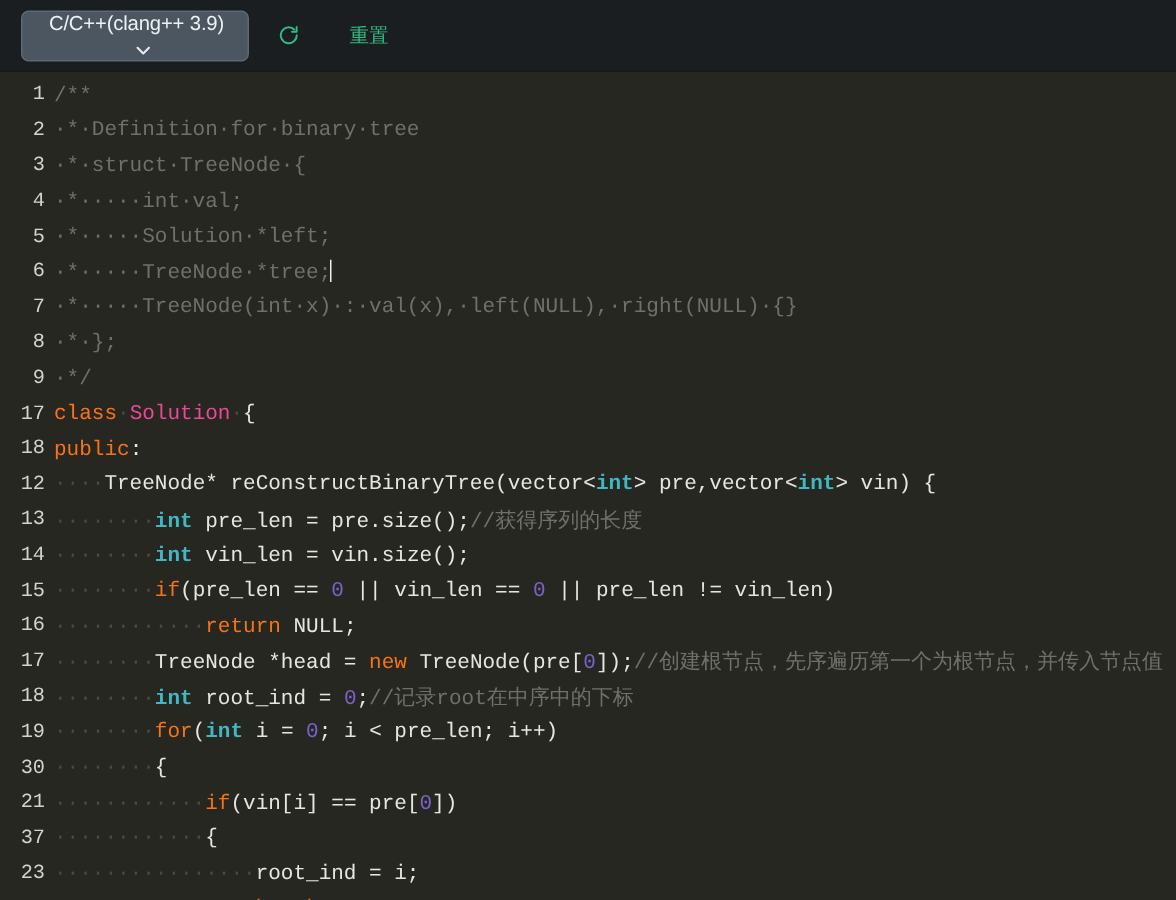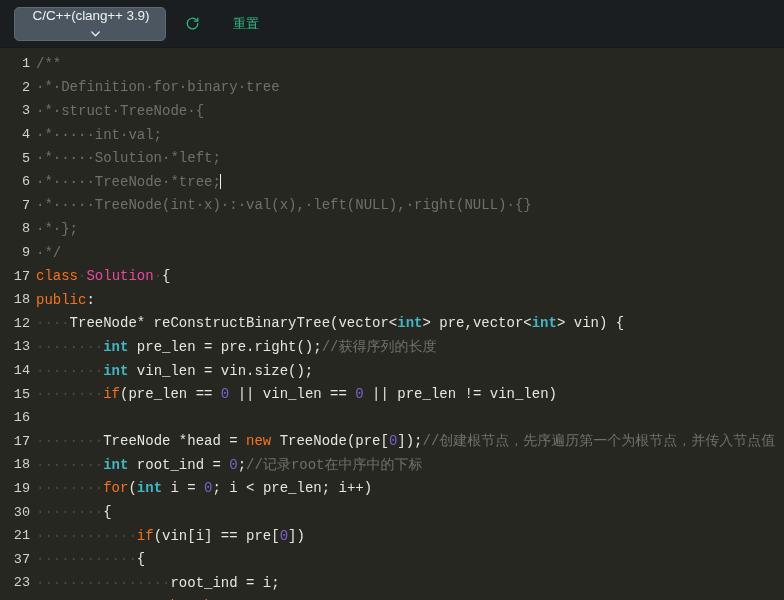--- a/index.html
+++ b/index.html
@@ -157,24 +157,24 @@
       <div class="row"><div class="gutter">3</div><div class="code"><span class="t-cmt">·*·struct·TreeNode·{</span></div></div>
       <div class="row"><div class="gutter">4</div><div class="code"><span class="t-cmt">·*·····int·val;</span></div></div>
       <div class="row"><div class="gutter">5</div><div class="code"><span class="t-cmt">·*·····Solution·*left;</span></div></div>
       <div class="row"><div class="gutter">6</div><div class="code"><span class="t-cmt">·*·····TreeNode·*tree;</span><span class="caret"></span></div></div>
       <div class="row"><div class="gutter">7</div><div class="code"><span class="t-cmt">·*·····TreeNode(int·x)·:·val(x),·left(NULL),·right(NULL)·{}</span></div></div>
       <div class="row"><div class="gutter">8</div><div class="code"><span class="t-cmt">·*·};</span></div></div>
       <div class="row"><div class="gutter">9</div><div class="code"><span class="t-cmt">·*/</span></div></div>
       <div class="row"><div class="gutter">17</div><div class="code"><span class="t-kw">class</span><span class="ws">·</span><span class="t-cls">Solution</span><span class="ws">·</span><span class="t-plain">{</span></div></div>
       <div class="row"><div class="gutter">18</div><div class="code"><span class="t-kw">public</span><span class="t-plain">:</span></div></div>
       <div class="row"><div class="gutter">12</div><div class="code"><span class="ws">····</span><span class="t-plain">TreeNode* reConstructBinaryTree(vector&lt;</span><span class="t-type">int</span><span class="t-plain">&gt; pre,vector&lt;</span><span class="t-type">int</span><span class="t-plain">&gt; vin) </span><span class="t-plain">{</span></div></div>
-      <div class="row"><div class="gutter">13</div><div class="code"><span class="ws">········</span><span class="t-type">int</span><span class="t-plain"> pre_len = pre.right();</span><span class="t-cmt">//获得序列的长度</span></div></div>
+      <div class="row"><div class="gutter">13</div><div class="code"><span class="ws">········</span><span class="t-type">int</span><span class="t-plain"> pre_len = pre.size();</span><span class="t-cmt">//获得序列的长度</span></div></div>
       <div class="row"><div class="gutter">14</div><div class="code"><span class="ws">········</span><span class="t-type">int</span><span class="t-plain"> vin_len = vin.size();</span></div></div>
       <div class="row"><div class="gutter">15</div><div class="code"><span class="ws">········</span><span class="t-kw">if</span><span class="t-plain">(pre_len == </span><span class="t-num">0</span><span class="t-plain"> || vin_len == </span><span class="t-num">0</span><span class="t-plain"> || pre_len != vin_len)</span></div></div>
-      <div class="row"><div class="gutter">16</div></div>
+      <div class="row"><div class="gutter">16</div><div class="code"><span class="ws">············</span><span class="t-kw">return</span><span class="t-plain"> NULL;</span></div></div>
       <div class="row"><div class="gutter">17</div><div class="code"><span class="ws">········</span><span class="t-plain">TreeNode *head = </span><span class="t-kw">new</span><span class="t-plain"> TreeNode(pre[</span><span class="t-num">0</span><span class="t-plain">]);</span><span class="t-cmt">//创建根节点，先序遍历第一个为根节点，并传入节点值</span></div></div>
       <div class="row"><div class="gutter">18</div><div class="code"><span class="ws">········</span><span class="t-type">int</span><span class="t-plain"> root_ind = </span><span class="t-num">0</span><span class="t-plain">;</span><span class="t-cmt">//记录root在中序中的下标</span></div></div>
       <div class="row"><div class="gutter">19</div><div class="code"><span class="ws">········</span><span class="t-kw">for</span><span class="t-plain">(</span><span class="t-type">int</span><span class="t-plain"> i = </span><span class="t-num">0</span><span class="t-plain">; i &lt; pre_len; i++)</span></div></div>
       <div class="row"><div class="gutter">30</div><div class="code"><span class="ws">········</span><span class="t-plain">{</span></div></div>
       <div class="row"><div class="gutter">21</div><div class="code"><span class="ws">············</span><span class="t-kw">if</span><span class="t-plain">(vin[i] == pre[</span><span class="t-num">0</span><span class="t-plain">])</span></div></div>
       <div class="row"><div class="gutter">37</div><div class="code"><span class="ws">············</span><span class="t-plain">{</span></div></div>
       <div class="row"><div class="gutter">23</div><div class="code"><span class="ws">················</span><span class="t-plain">root_ind = i;</span></div></div>
       <div class="row"><div class="gutter">24</div><div class="code"><span class="ws">················</span><span class="t-kw">break</span><span class="t-plain">;</span></div></div>
     </div>
 </div>

